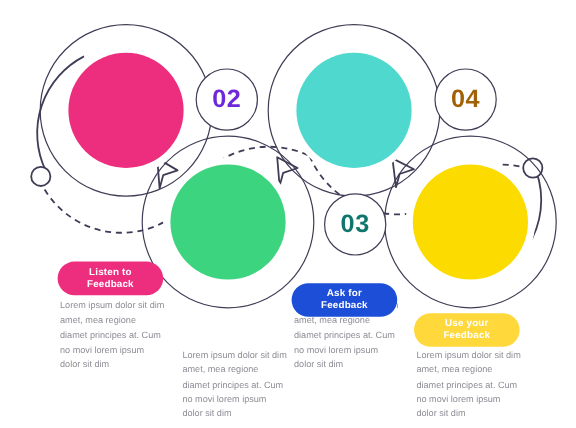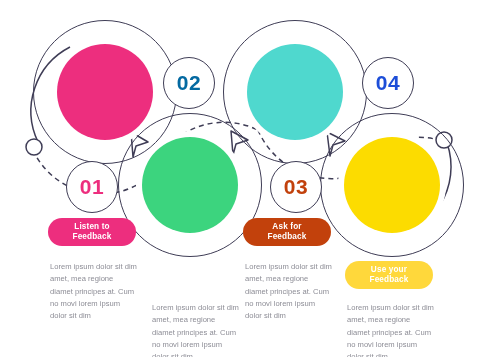--- a/index.html
+++ b/index.html
@@ -54,21 +54,20 @@
     padding: 4px 8px;
     z-index: 7;
   }
   .body-text {
     position: absolute;
     font-size: 7.6px;
     line-height: 1.62;
     color: #8d8d96;
     text-align: left;
     z-index: 5;
-    margin-top: 12px;
   }
   .blob {
     position: absolute;
     border-radius: 50%;
     z-index: 3;
   }
   .outline-ring {
     position: absolute;
     border-radius: 50%;
     border: 1.5px solid #3f3d56;
@@ -261,42 +260,39 @@
   <div class="outline-ring" style="left:33px; top:20px; width:144px; height:144px;"></div>
   <div class="outline-ring" style="left:118px; top:113px; width:144px; height:144px;"></div>
   <div class="outline-ring" style="left:223px; top:20px; width:144px; height:144px;"></div>
   <div class="outline-ring" style="left:320px; top:113px; width:144px; height:144px;"></div>
 
   <div class="blob" style="left:57px; top:44px; width:96px; height:96px; background:#ED2E7E; box-shadow:0 0 0 6px #ffffff;"></div>
   <div class="blob" style="left:142px; top:137px; width:96px; height:96px; background:#3CD47E; box-shadow:0 0 0 6px #ffffff;"></div>
   <div class="blob" style="left:247px; top:44px; width:96px; height:96px; background:#4FD8CE; box-shadow:0 0 0 6px #ffffff;"></div>
   <div class="blob" style="left:344px; top:137px; width:96px; height:96px; background:#FCDC00; box-shadow:0 0 0 6px #ffffff;"></div>
 
-  <div class="num-badge" style="left:66px; top:161px;">
-    <span style="color:#ED2E7E;">01</span>
-  </div>
   <div class="num-badge" style="left:163px; top:57px;">
-    <span style="color:#0369a1;">02</span>
+    <span style="color:#6d28d9;">02</span>
   </div>
   <div class="num-badge" style="left:270px; top:161px;">
-    <span style="color:#c2410c;">03</span>
+    <span style="color:#0f766e;">03</span>
   </div>
   <div class="num-badge" style="left:362px; top:57px;">
-    <span style="color:#1d4ed8;">04</span>
+    <span style="color:#a16207;">04</span>
   </div>
 
   <div class="pill" style="left:48px; top:218px; width:88px; height:28px; background:#ED2E7E;">
     <span>
       <span>Listen to</span><br>
       <span>Feedback</span>
     </span>
   </div>
 
 
-  <div class="pill" style="left:243px; top:218px; width:88px; height:28px; background:#c2410c;">
+  <div class="pill" style="left:243px; top:236px; width:88px; height:28px; background:#1d4ed8;">
     <span>
       <span>Ask for</span><br>
       <span>Feedback</span>
     </span>
   </div>
 
   <div class="pill" style="left:345px; top:261px; width:88px; height:28px; background:#FFD83B;align-items:center;">
     <span>
       <span>Use your</span><br>
       <span>Feedback</span>

